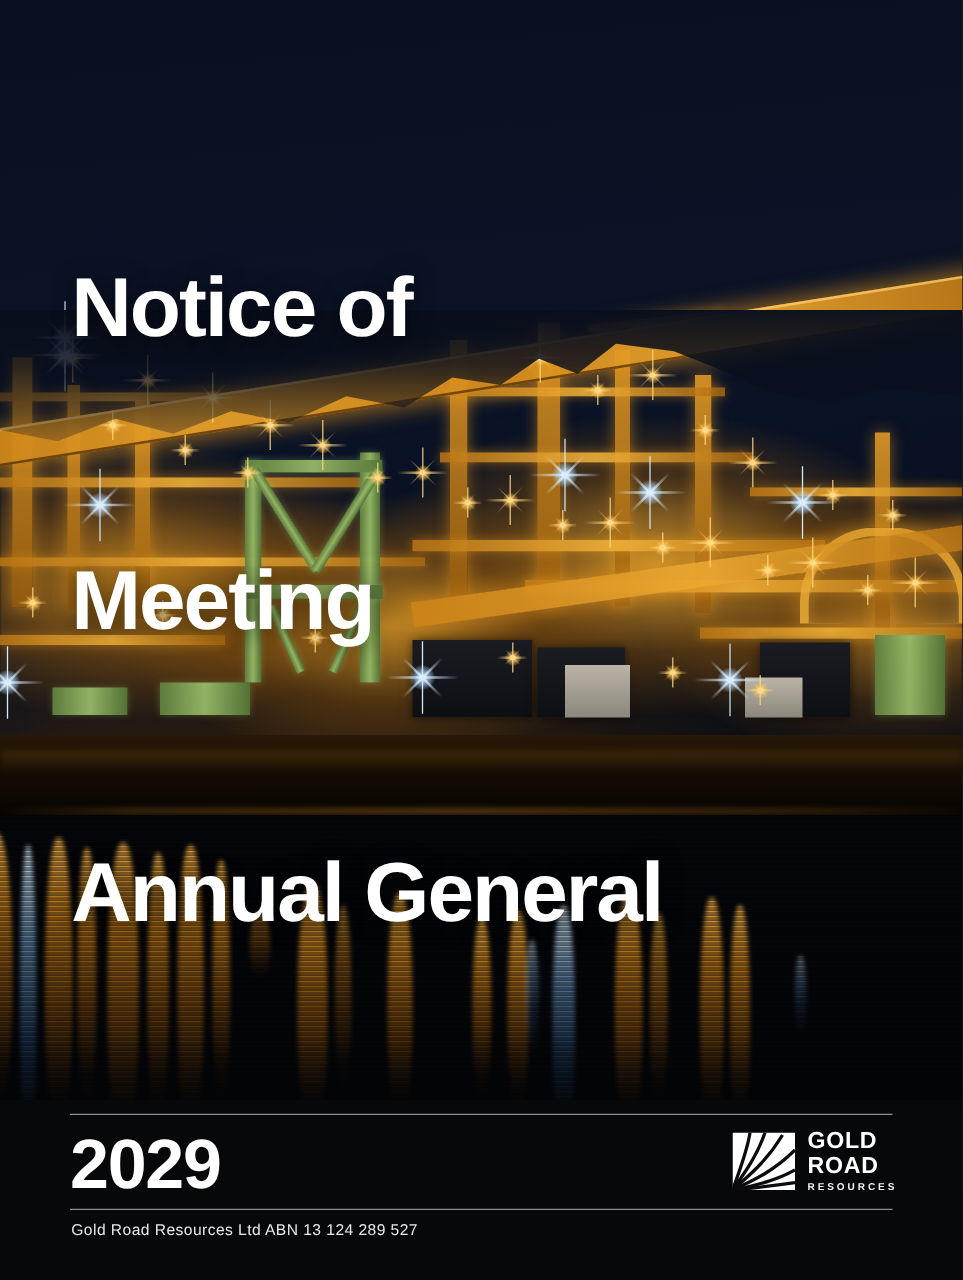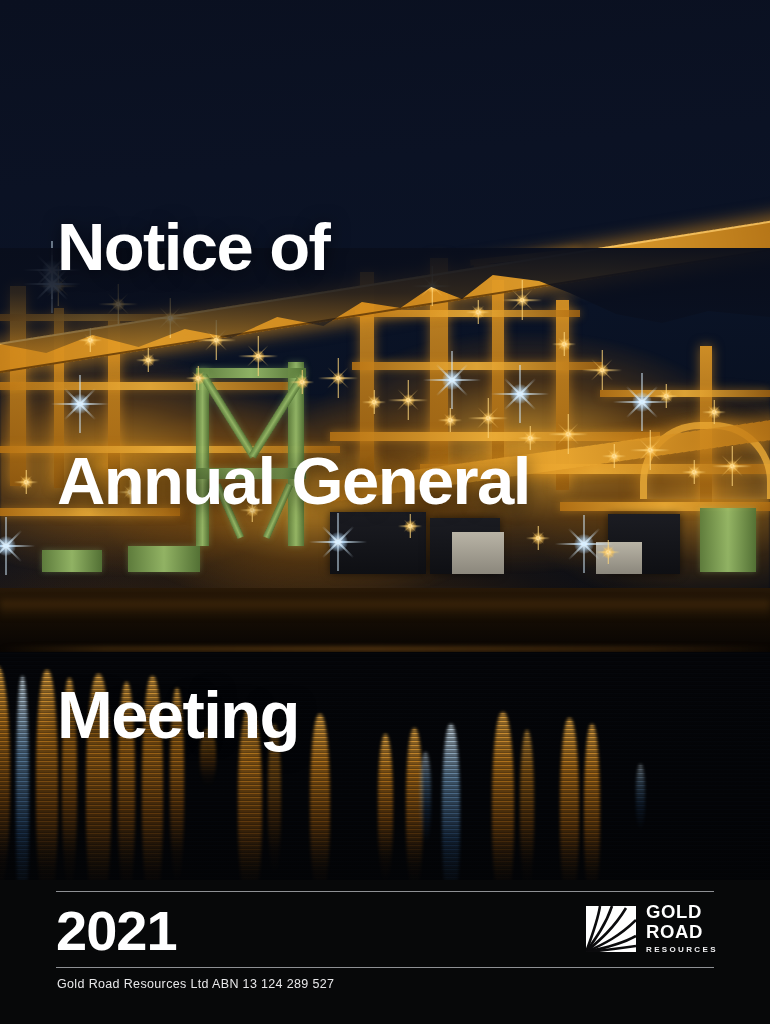--- a/index.html
+++ b/index.html
@@ -627,27 +627,27 @@
       <div class="refl amber" style="left:584px; top:72px;  width:16px; height:182px;"></div>
       <div class="refl blue" style="left:636px; top:112px; width:9px;  height:66px;  opacity:0.5;"></div>
     </div>
     <div class="ripples"></div>
     <div class="water-fade"></div>
     <div class="bottom-black"></div>
   </div>
 
   <div class="title">
     <span>Notice of</span>
+    <span>Meeting</span>
     <span>Annual General</span>
-    <span>Meeting</span>
   </div>
 
   <div class="rule rule-top"></div>
 
-  <div class="year">2021</div>
+  <div class="year">2029</div>
 
   <div class="logo">
     <svg class="logo-mark" viewBox="0 0 50 46">
       <rect x="0" y="0" width="50" height="46" fill="#ffffff"></rect>
       <g fill="none" stroke="#0b0b0d" stroke-width="2.6">
         <path d="M0 46 C 6 30, 12 14, 14 0"></path>
         <path d="M0 46 C 10 32, 20 18, 26 0"></path>
         <path d="M0 46 C 14 34, 28 22, 40 2"></path>
         <path d="M0 46 C 18 38, 34 30, 50 14"></path>
         <path d="M0 46 C 20 42, 36 38, 50 30"></path>

